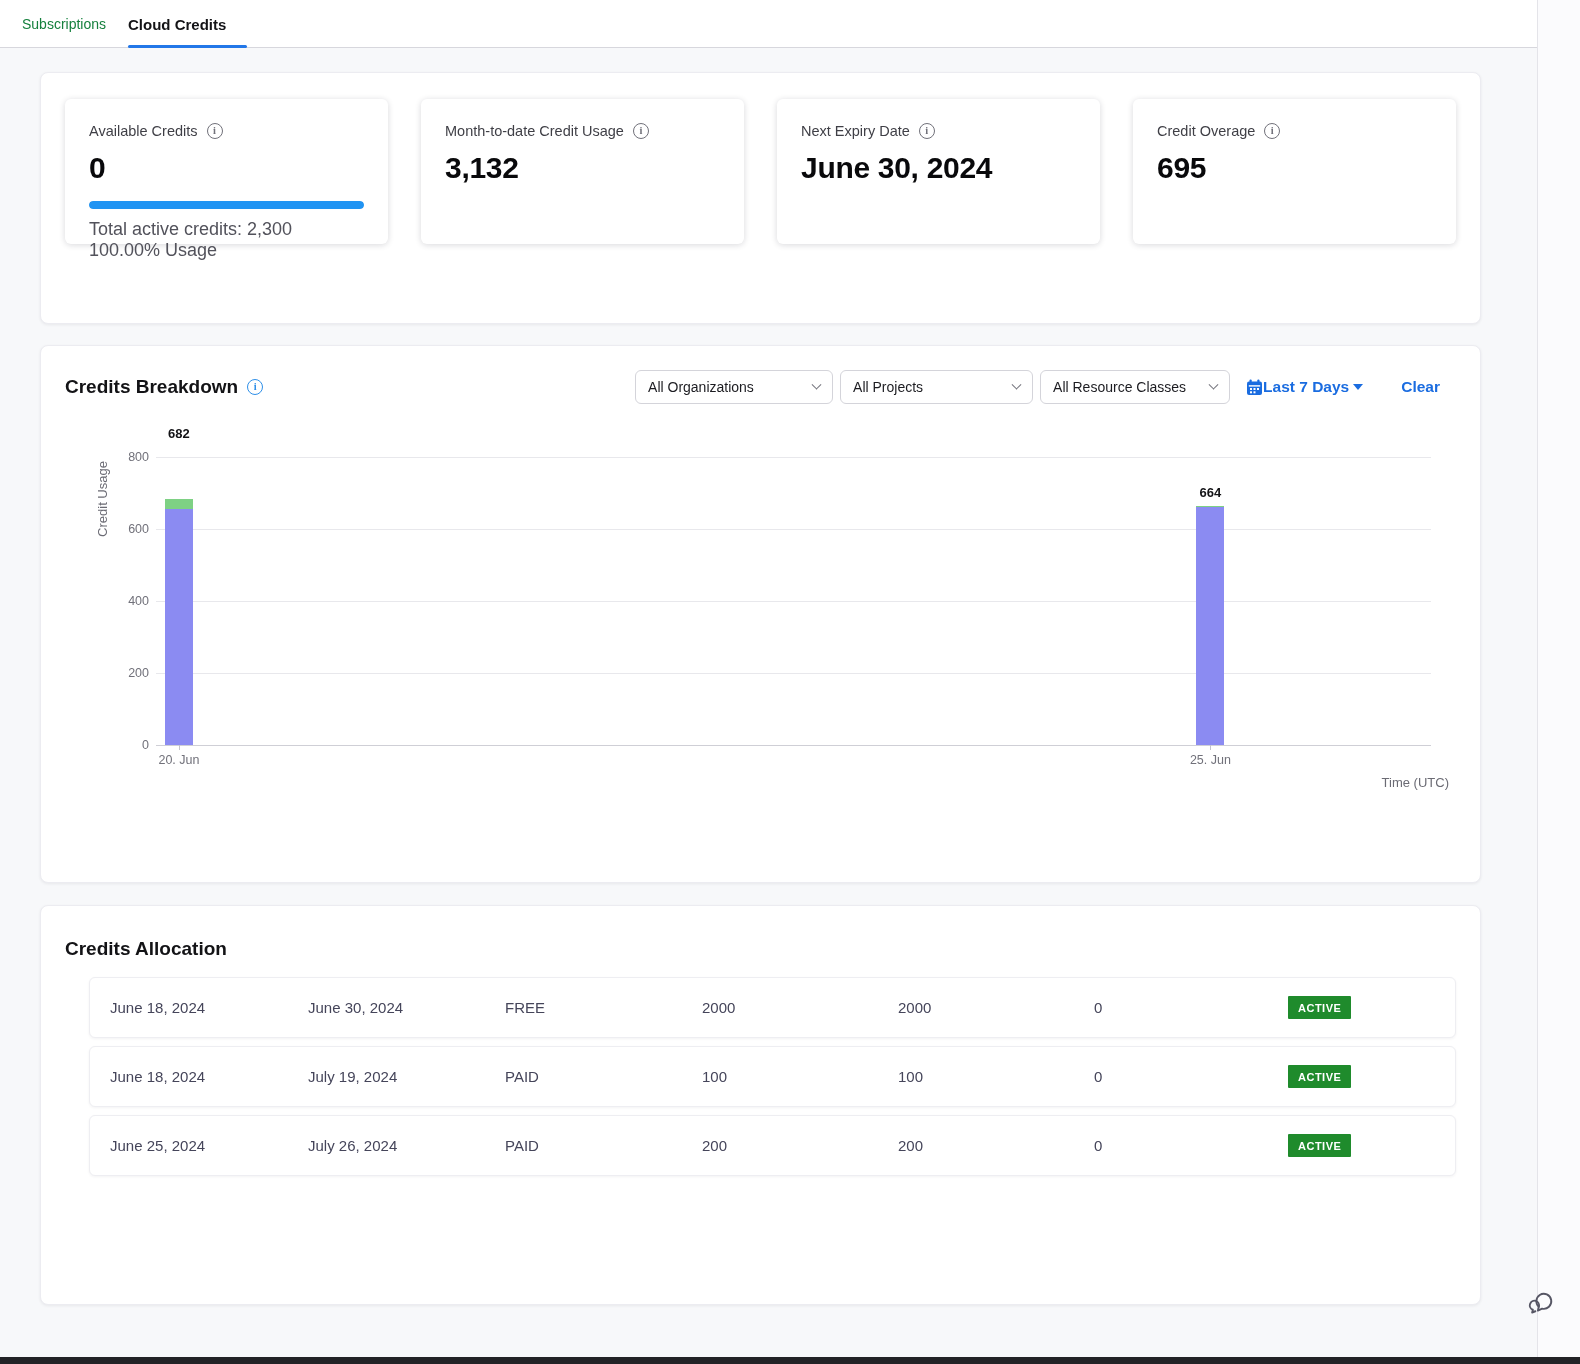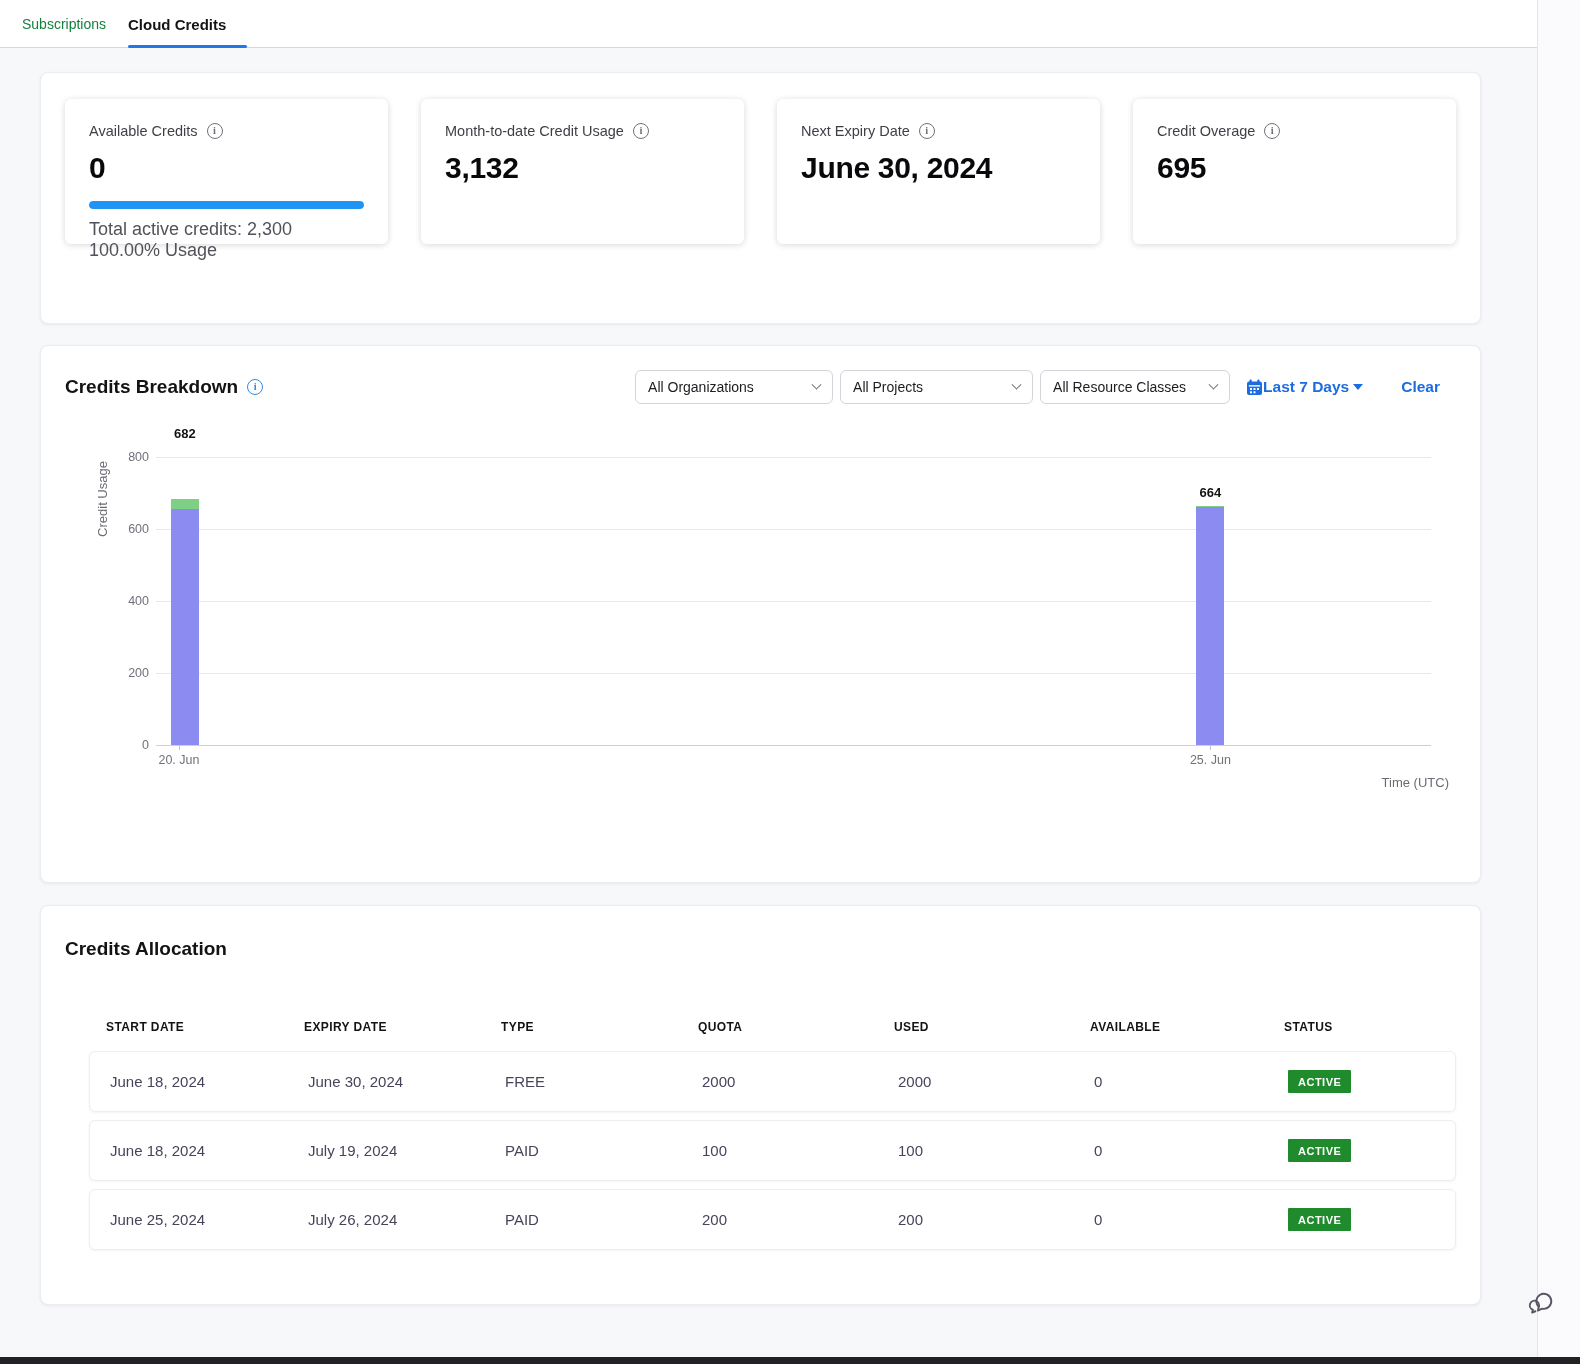--- a/index.html
+++ b/index.html
@@ -225,21 +225,21 @@
         <div class="ytick" style="top: 144px;">400</div>
         <div class="ytick" style="top: 72px;">600</div>
         <div class="ytick" style="top: 0px;">800</div>
       </div>
     <div class="plot">
         <div class="gridline baseline" style="top: 288px;"></div>
         <div class="gridline" style="top: 216px;"></div>
         <div class="gridline" style="top: 144px;"></div>
         <div class="gridline" style="top: 72px;"></div>
         <div class="gridline" style="top: 0px;"></div>
-        <div class="bar" style="left: 8.95px; height: 298px; margin-left: 6px;">
+        <div class="bar" style="left: 8.95px; height: 298px;">
           <div class="bar-seg" style="height: 235.8px; background: rgb(139, 139, 242);"></div>
           <div class="bar-seg" style="height: 9.72px; background: rgb(126, 209, 132);"></div>
           <div class="bar-total">682</div>
         </div>
         <div class="xtick-mark" style="left: 22.95px;"></div>
         <div class="xtick-label" style="left: 22.95px;">20. Jun</div>
         <div class="bar" style="left: 1040.42px; height: 239.04px;">
           <div class="bar-seg" style="height: 237.96px; background: rgb(139, 139, 242);"></div>
           <div class="bar-seg" style="height: 1.08px; background: rgb(126, 209, 132);"></div>
           <div class="bar-total">664</div>
@@ -261,29 +261,20 @@
           <span class="legend-pill" style="background: rgb(255, 217, 102);"></span>
           <span class="legend-label">WINDOWS</span>
         </div>
       </div>
   </div>
 </div>
 
 <div class="panel panel-3">
   <div class="panel-title p3-title">Credits Allocation</div>
 
-  <div class="alloc-grid table-header">
-    <span>START DATE</span>
-    <span>EXPIRY DATE</span>
-    <span>TYPE</span>
-    <span>QUOTA</span>
-    <span>USED</span>
-    <span>AVAILABLE</span>
-    <span>STATUS</span>
-  </div>
 
   <div class="rows">
 
       <div class="alloc-grid t-row">
         <span>June 18, 2024</span>
         <span>June 30, 2024</span>
         <span>FREE</span>
         <span>2000</span>
         <span>2000</span>
         <span>0</span>

